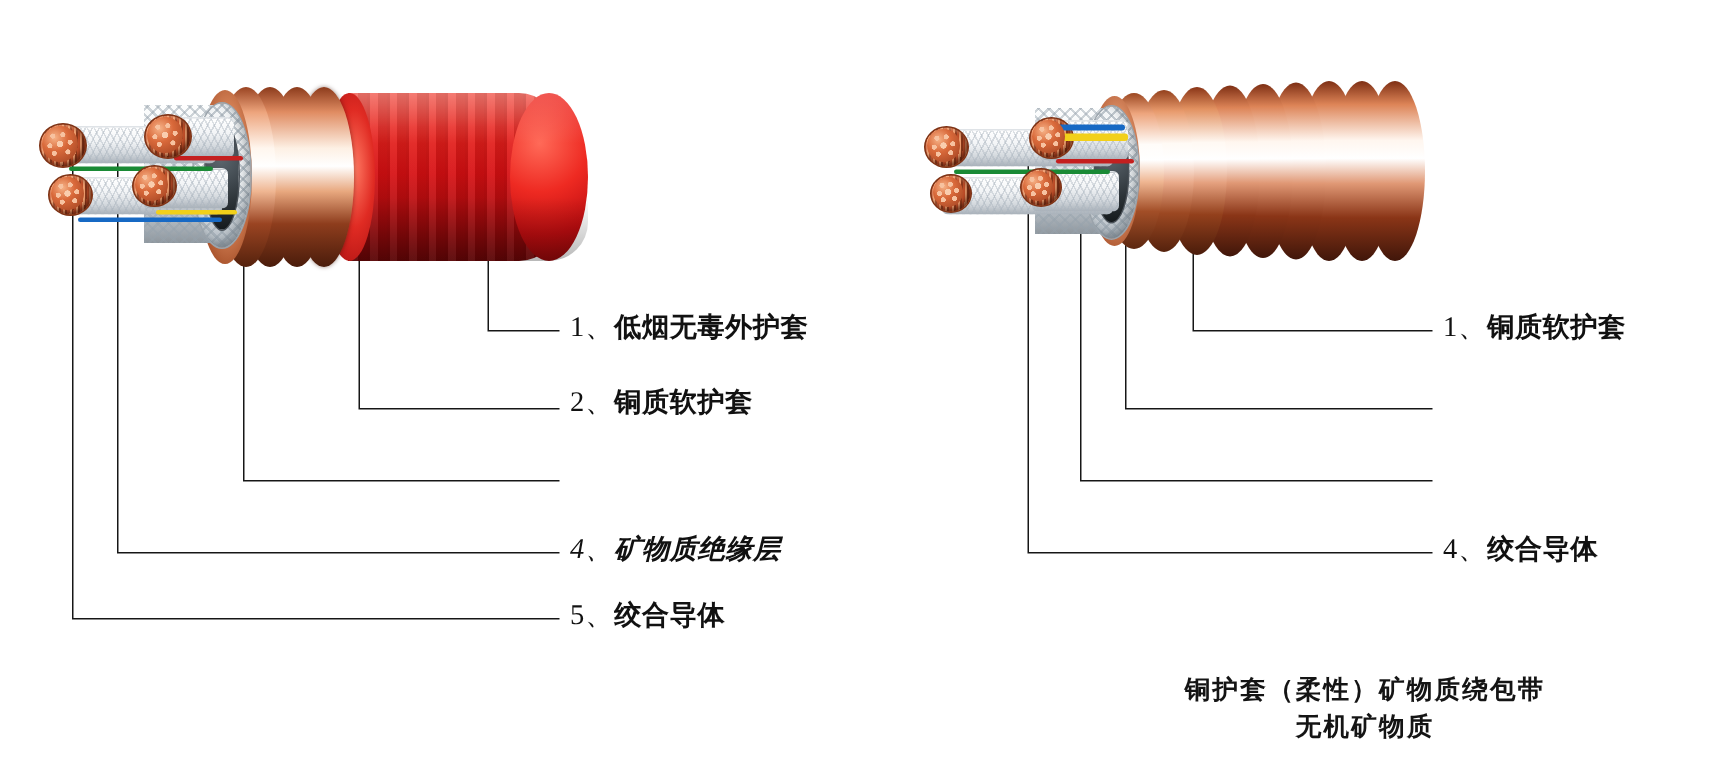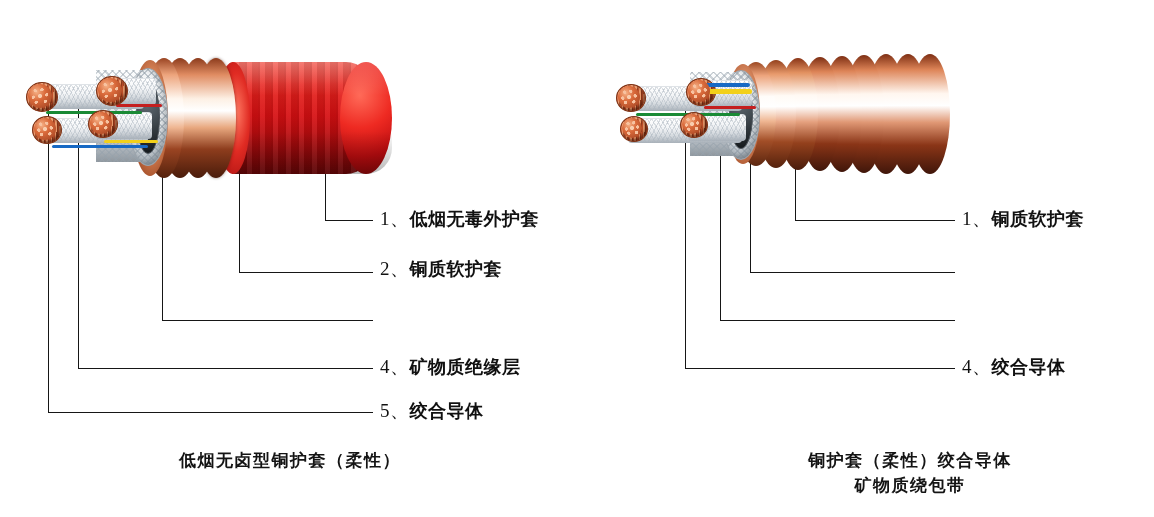--- a/index.html
+++ b/index.html
@@ -192,29 +192,28 @@
 
     <div class="lead-v" style="left:48px;top:100px;height:312px;"></div>
     <div class="lead-h" style="left:48px;top:412px;width:325px;"></div>
 
     <div class="label" style="left:380px;top:209px;">
       <span class="num">1、</span><span class="txt">低烟无毒外护套</span>
     </div>
     <div class="label" style="left:380px;top:247px;margin-top:12px;">
       <span class="num">2、</span><span class="txt">铜质软护套</span>
     </div>
-    <div class="label" style="left:380px;top:357px;">
+    <div class="label" style="left:380px;top:357px;font-style:italic;">
       <span class="num">4、</span><span class="txt">矿物质绝缘层</span>
     </div>
     <div class="label" style="left:380px;top:401px;">
       <span class="num">5、</span><span class="txt">绞合导体</span>
     </div>
 
     <div class="caption" style="left:60px;top:448px;width:460px;">
-      <div>低烟无卤型铜护套（柔性）</div>
     </div>
   </div>
 
   <div class="panel panel-right">
 
     <div class="cable" style="left:0;top:0;width:420px;height:190px;">
 
       <div class="ring" style="left:350px;top:55px;width:40px;height:118px;z-index:8;
              background:linear-gradient(180deg,#7e2f14 0%,#d4apx 0%,#e08c62 13%,#fff6ef 33%,#ffffff 43%,#e09875 57%,#8a3517 76%,#40160a 100%);"></div>
       <div class="ring" style="left:330px;top:54px;width:40px;height:120px;z-index:8;
@@ -282,18 +281,18 @@
     <div class="lead-h" style="left:105px;top:368px;width:270px;"></div>
 
     <div class="label" style="left:382px;top:209px;">
       <span class="num">1、</span><span class="txt">铜质软护套</span>
     </div>
     <div class="label" style="left:382px;top:357px;">
       <span class="num">4、</span><span class="txt">绞合导体</span>
     </div>
 
     <div class="caption" style="left:100px;top:448px;width:460px;">
-      <div>铜护套（柔性）绞合导体</div>
-      <div>矿物质绕包带</div>
+      <div>铜护套（柔性）矿物质绕包带</div>
+      <div>无机矿物质</div>
     </div>
   </div>
 
 </div>
 
 </body></html>

